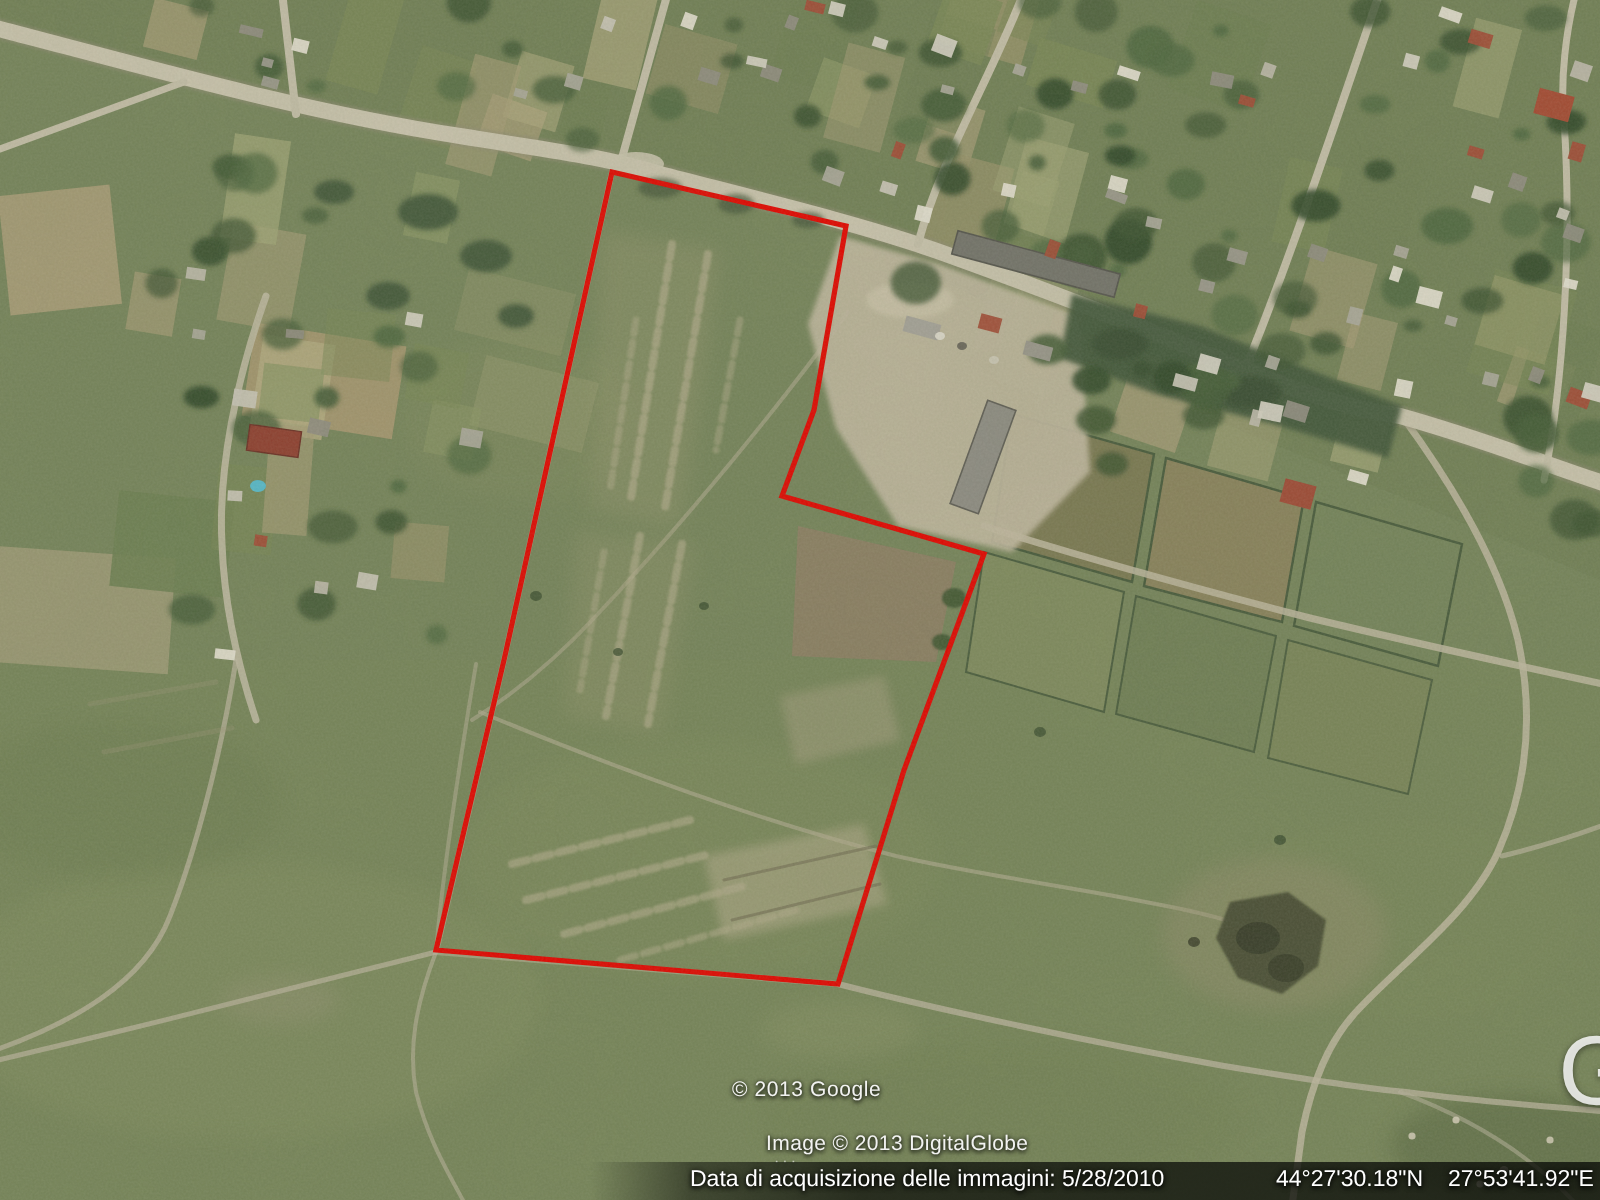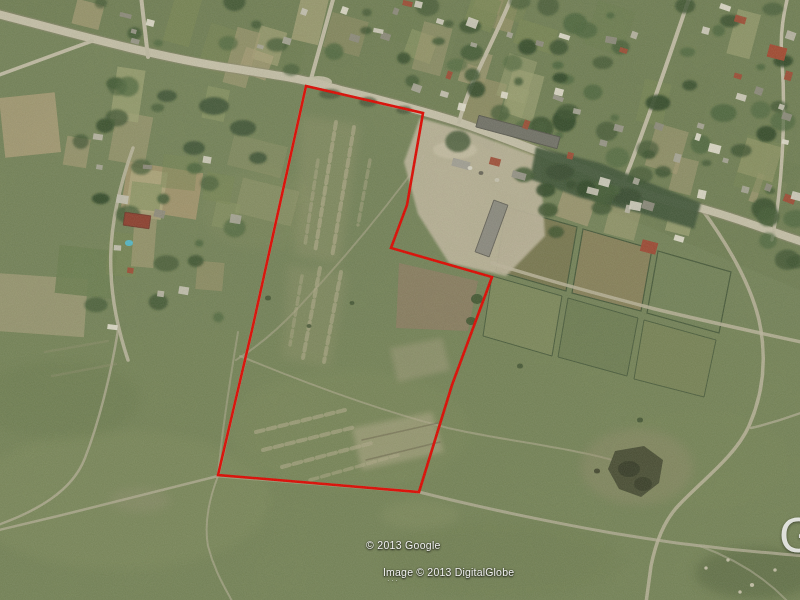--- a/index.html
+++ b/index.html
@@ -429,13 +429,18 @@
         <rect x="0" y="0" width="800" height="600" fill="#000000" opacity="0.16" filter="url(#grainD)"></rect>
         <rect x="0" y="0" width="800" height="600" fill="#000000" opacity="0.15" filter="url(#blotch)"></rect>
       </g>
     </svg>
 
   <div class="wm" id="wm-google">© 2013 Google</div>
   <div class="wm" id="wm-dg">Image © 2013 DigitalGlobe</div>
   <div class="wm" id="wm-dots">···</div>
   <div class="wm" id="g-partial">G</div>
 
+  <div class="status-bar">
+    <span class="bar-text" id="date-label">Data di acquisizione delle immagini: 5/28/2010</span>
+    <span class="bar-text" id="lat">44°27'30.18"N</span>
+    <span class="bar-text" id="lon">27°53'41.92"E</span>
+  </div>
 </div>
 
 </body></html>

